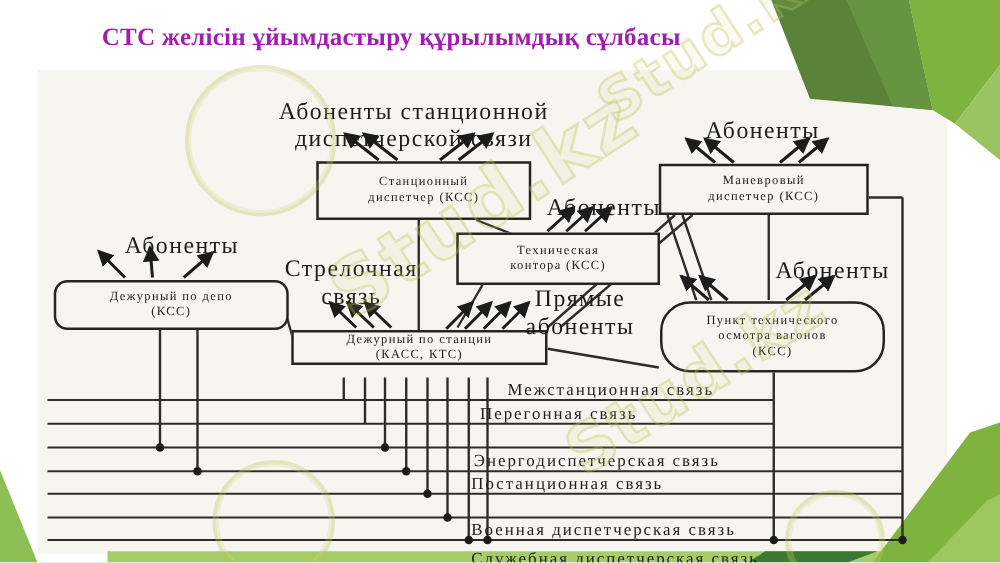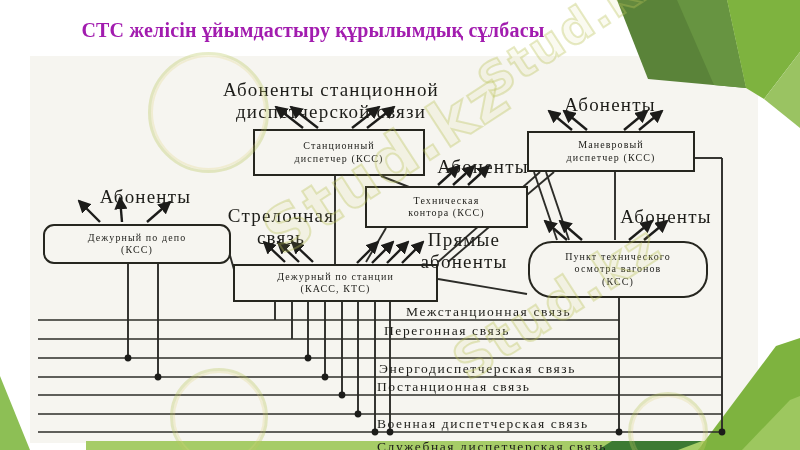--- a/index.html
+++ b/index.html
@@ -160,21 +160,21 @@
   </svg>
 
   <div class="box" style="left:43px;top:224px;width:188px;height:40px;border-radius:11px;">Дежурный по депо
 (КСС)</div>
   <div class="box" style="left:253px;top:129px;width:172px;height:47px;">Станционный
 диспетчер (КСС)</div>
   <div class="box" style="left:527px;top:131px;width:168px;height:41px;">Маневровый
 диспетчер (КСС)</div>
   <div class="box" style="left:365px;top:186px;width:163px;height:42px;">Техническая
 контора (КСС)</div>
-  <div class="box" style="left:233px;top:264px;width:205px;height:38px;">Дежурный по станции
+  <div class="box" style="left:233px;top:264px;width:205px;height:28px;">Дежурный по станции
 (КАСС, КТС)</div>
   <div class="box" style="left:528px;top:241px;width:180px;height:57px;border-radius:24px;">Пункт технического
 осмотра вагонов
 (КСС)</div>
 
   <div class="flabel" style="left:222px;top:79px;width:218px;">Абоненты станционной
 диспетчерской связи</div>
   <div class="flabel" style="left:93px;top:186px;width:105px;">Абоненты</div>
   <div class="flabel" style="left:434px;top:156px;width:98px;">Абоненты</div>
   <div class="flabel" style="left:560px;top:94px;width:100px;">Абоненты</div>

